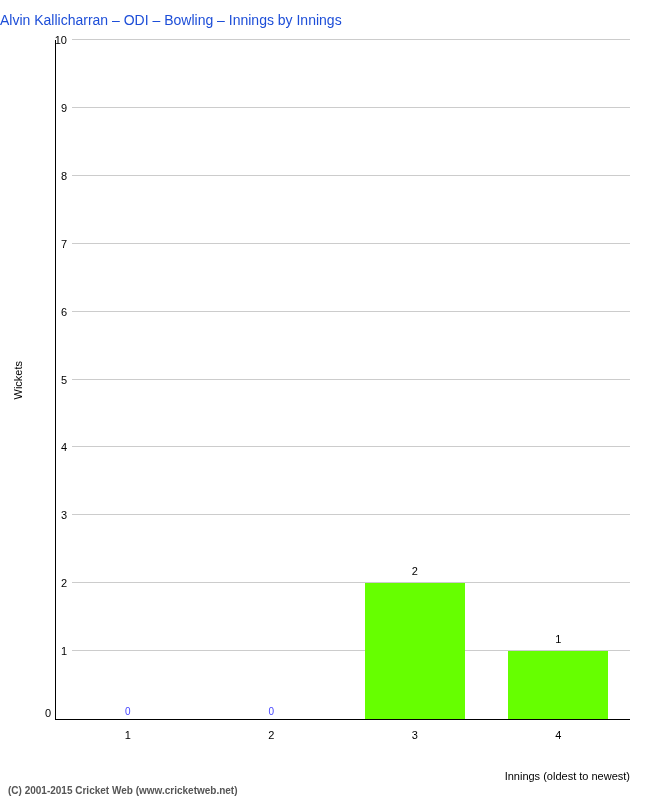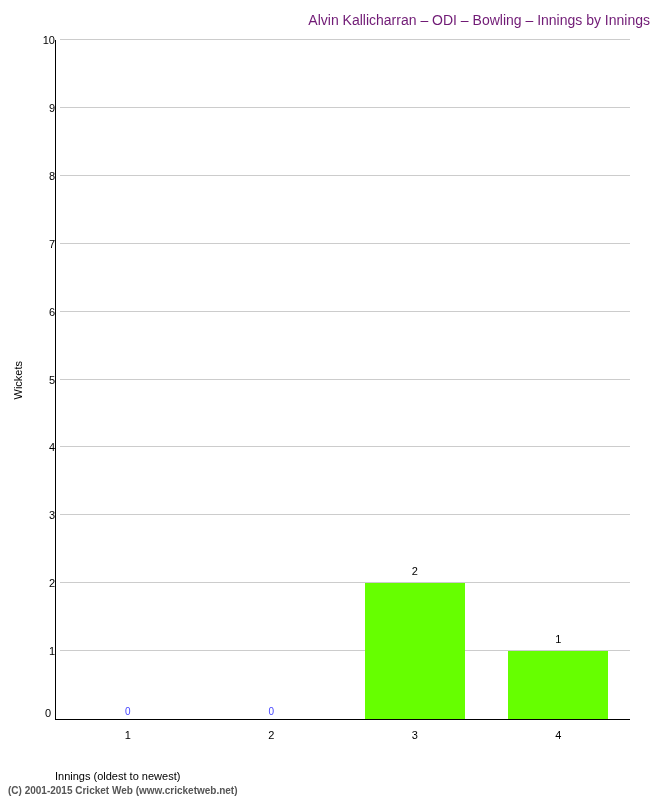--- a/index.html
+++ b/index.html
@@ -10,44 +10,44 @@
       height: 800px;
       overflow: hidden;
     }
     .chart-container {
       width: 650px;
       height: 800px;
       position: relative;
       background: #fff;
     }
     .chart-title {
-      text-align: right;
+      text-align: left;
       font-size: 14px;
       padding-top: 12px;
       padding-bottom: 4px;
-      color: #701a75;
+      color: #1d4ed8;
     }
     .chart-area {
       position: absolute;
       top: 40px;
       left: 55px;
       right: 20px;
       bottom: 80px;
     }
     .chart-inner {
       position: relative;
       width: 100%;
       height: 100%;
       border-left: 1px solid #000;
       border-bottom: 1px solid #000;
     }
     
     .grid-line {
       position: absolute;
-      left: 4px;
+      left: 16px;
       right: 0;
       border-top: 1px solid #ccc;
     }
     .y-label {
       position: absolute;
       right: calc(100% + 5px);
       font-size: 11px;
       color: #000;
       transform: translateY(-50%);
     }
@@ -66,21 +66,21 @@
       transform: rotate(180deg);
       font-size: 11px;
       color: #000;
     }
     
     .x-axis-title {
       position: absolute;
       bottom: 18px;
       left: 55px;
       right: 20px;
-      text-align: left;
+      text-align: right;
       font-size: 11px;
       color: #000;
       margin-top: 16px;
     }
     
     .bars-wrapper {
       position: absolute;
       top: 0;
       left: 0;
       right: 0;

